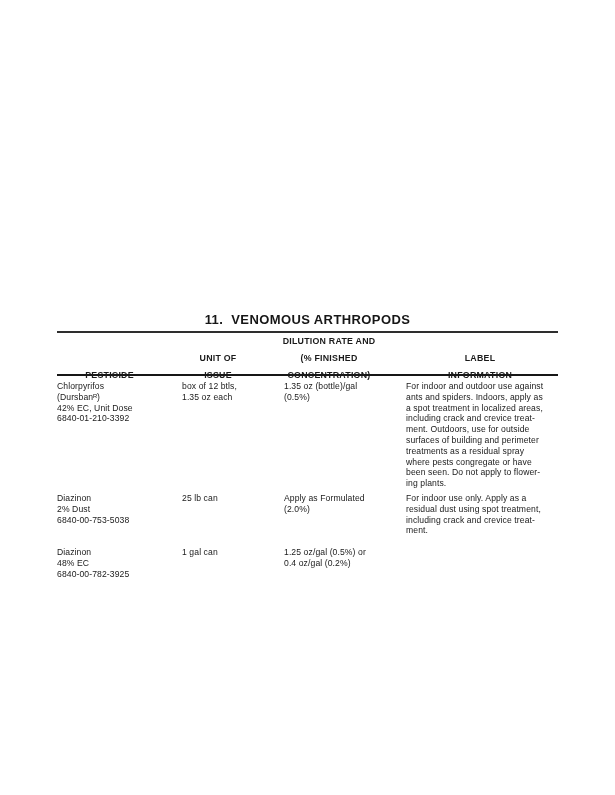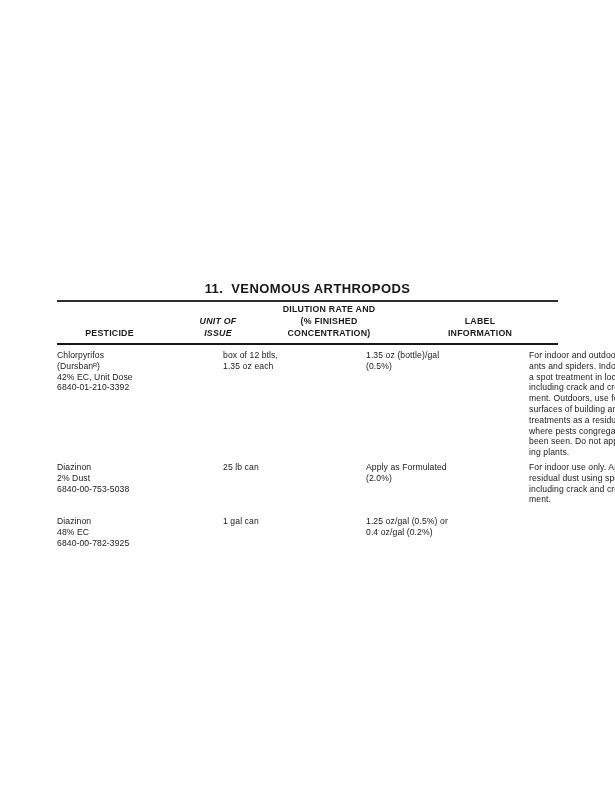--- a/index.html
+++ b/index.html
@@ -8,20 +8,21 @@
     background: #ffffff;
   }
   .page {
     position: relative;
     width: 615px;
     height: 588px;
     background: #ffffff;
     font-family: "Liberation Sans", "DejaVu Sans", sans-serif;
     color: #1d1d1d;
     overflow: hidden;
+    margin-top: 31px;
   }
   .page-title {
     position: absolute;
     top: 281px;
     left: 57px;
     width: 501px;
     text-align: center;
     font-size: 13px;
     font-weight: bold;
     letter-spacing: 0.4px;
@@ -42,33 +43,32 @@
     border-top: 2px solid #2e2e2e;
     border-bottom: 2px solid #171717;
     height: 37px;
     align-items: end;
     padding-bottom: 4px;
     box-sizing: content-box;
   }
   .header-cell {
     font-size: 8.8px;
     font-weight: bold;
-    line-height: 12px;
+    line-height: 17px;
     letter-spacing: 0.25px;
     text-align: center;
     white-space: pre-line;
     color: #1a1a1a;
   }
   .table-header .col1 { padding-right: 20px; }
-  .table-header .col2 { padding-right: 28px; font-style: italic; }
+  .table-header .col2 { padding-right: 28px; }
   .table-header .col3 { padding-right: 28px; }
   .table-header .col4 { padding-right: 2px; }
   .table-row {
     align-items: start;
-    gap: 41px;
   }
   .row-1 { margin-top: 5px; }
   .row-2 { margin-top: 4px; }
   .row-3 { margin-top: 11px; }
   .cell {
     font-size: 8.6px;
     line-height: 10.8px;
     white-space: pre-line;
     letter-spacing: 0.1px;
     color: #202020;

